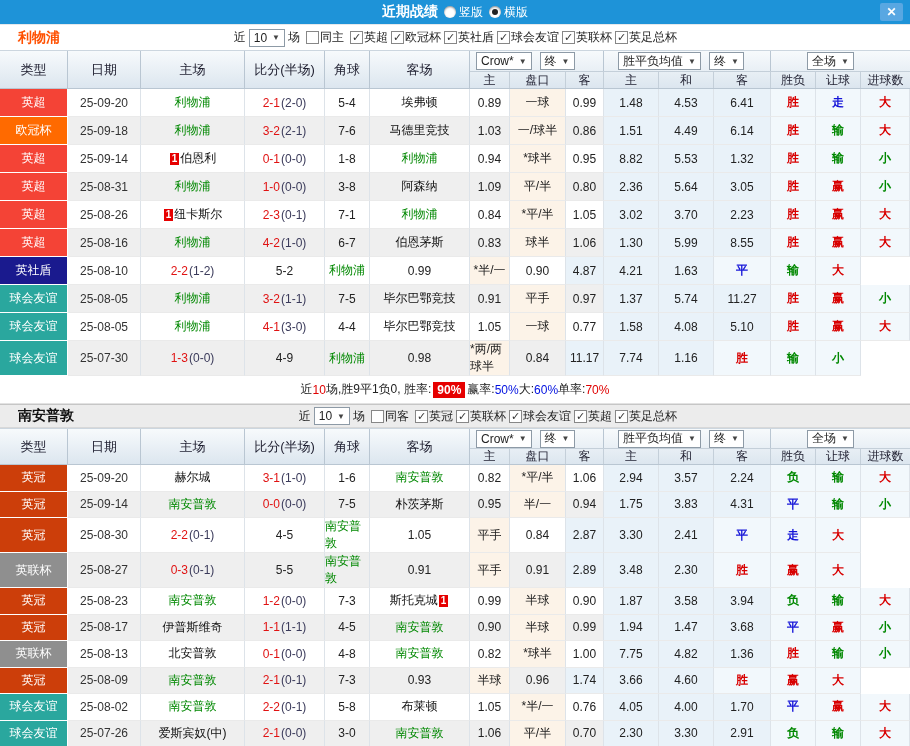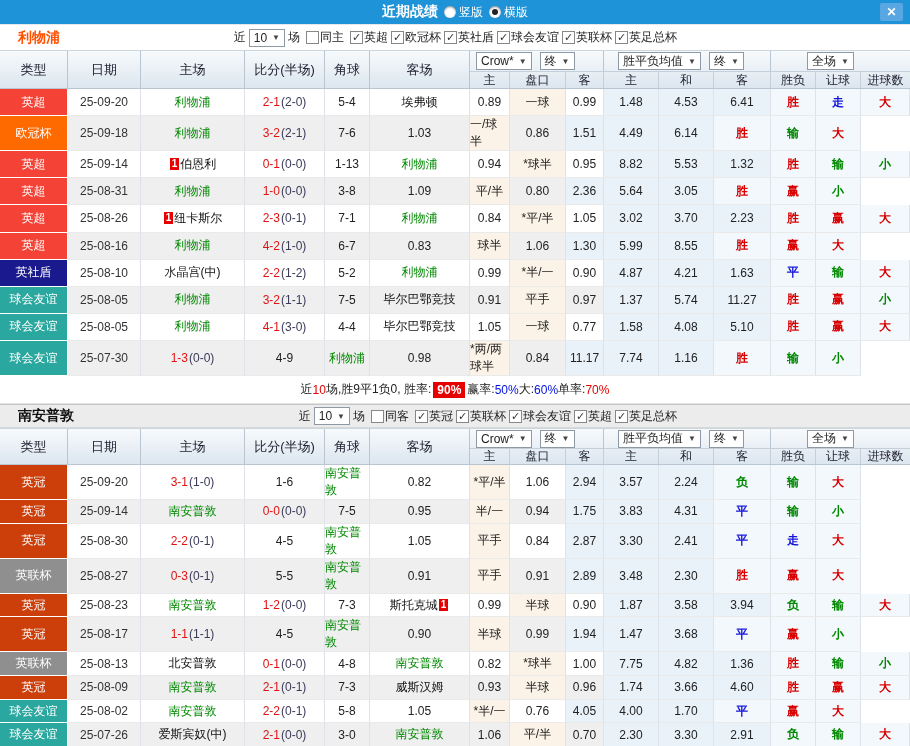--- a/index.html
+++ b/index.html
@@ -193,20 +193,23 @@
         <div class="cell badge" style="background: rgb(255, 106, 0);">欧冠杯</div>
         <div class="cell date">25-09-18</div>
         <div class="cell">
           <span class="tname focus">利物浦</span>
         </div>
         <div class="cell">
           <span class="sc">3-2</span>
           <span class="half">(2-1)</span>
         </div>
         <div class="cell">7-6</div>
+        <div class="cell">
+          <span class="tname">马德里竞技</span>
+        </div>
         <div class="cell">1.03</div>
         <div class="cell hcap">一/球半</div>
         <div class="cell">0.86</div>
         <div class="cell mean">1.51</div>
         <div class="cell mean">4.49</div>
         <div class="cell mean">6.14</div>
         <div class="cell res" style="color: rgb(216, 0, 0);">胜</div>
         <div class="cell res" style="color: rgb(0, 136, 0);">输</div>
         <div class="cell res" style="color: rgb(216, 0, 0);">大</div>
       </div>
@@ -214,21 +217,21 @@
         <div class="cell badge" style="background: rgb(244, 67, 54);">英超</div>
         <div class="cell date">25-09-14</div>
         <div class="cell">
           <span class="num-badge">1</span>
           <span class="tname">伯恩利</span>
         </div>
         <div class="cell">
           <span class="sc">0-1</span>
           <span class="half">(0-0)</span>
         </div>
-        <div class="cell">1-13</div>
+        <div class="cell">1-8</div>
         <div class="cell">
           <span class="tname focus">利物浦</span>
         </div>
         <div class="cell">0.94</div>
         <div class="cell hcap">*球半</div>
         <div class="cell">0.95</div>
         <div class="cell mean">8.82</div>
         <div class="cell mean">5.53</div>
         <div class="cell mean">1.32</div>
         <div class="cell res" style="color: rgb(216, 0, 0);">胜</div>
@@ -239,20 +242,23 @@
         <div class="cell badge" style="background: rgb(244, 67, 54);">英超</div>
         <div class="cell date">25-08-31</div>
         <div class="cell">
           <span class="tname focus">利物浦</span>
         </div>
         <div class="cell">
           <span class="sc">1-0</span>
           <span class="half">(0-0)</span>
         </div>
         <div class="cell">3-8</div>
+        <div class="cell">
+          <span class="tname">阿森纳</span>
+        </div>
         <div class="cell">1.09</div>
         <div class="cell hcap">平/半</div>
         <div class="cell">0.80</div>
         <div class="cell mean">2.36</div>
         <div class="cell mean">5.64</div>
         <div class="cell mean">3.05</div>
         <div class="cell res" style="color: rgb(216, 0, 0);">胜</div>
         <div class="cell res" style="color: rgb(216, 0, 0);">赢</div>
         <div class="cell res" style="color: rgb(0, 136, 0);">小</div>
       </div>
@@ -285,36 +291,36 @@
         <div class="cell badge" style="background: rgb(244, 67, 54);">英超</div>
         <div class="cell date">25-08-16</div>
         <div class="cell">
           <span class="tname focus">利物浦</span>
         </div>
         <div class="cell">
           <span class="sc">4-2</span>
           <span class="half">(1-0)</span>
         </div>
         <div class="cell">6-7</div>
+        <div class="cell">
+          <span class="tname">伯恩茅斯</span>
+        </div>
         <div class="cell">0.83</div>
         <div class="cell hcap">球半</div>
         <div class="cell">1.06</div>
         <div class="cell mean">1.30</div>
         <div class="cell mean">5.99</div>
         <div class="cell mean">8.55</div>
         <div class="cell res" style="color: rgb(216, 0, 0);">胜</div>
         <div class="cell res" style="color: rgb(216, 0, 0);">赢</div>
         <div class="cell res" style="color: rgb(216, 0, 0);">大</div>
       </div>
       <div class="grid mrow">
         <div class="cell badge" style="background: rgb(26, 26, 142);">英社盾</div>
         <div class="cell date">25-08-10</div>
-        <div class="cell">
-          <span class="tname">水晶宫(中)</span>
-        </div>
         <div class="cell">
           <span class="sc">2-2</span>
           <span class="half">(1-2)</span>
         </div>
         <div class="cell">5-2</div>
         <div class="cell">
           <span class="tname focus">利物浦</span>
         </div>
         <div class="cell">0.99</div>
         <div class="cell hcap">*半/一</div>
@@ -490,20 +496,23 @@
     <div class="sub" style="grid-column:13">胜负</div>
     <div class="sub" style="grid-column:14">让球</div>
     <div class="sub last" style="grid-column:15">进球数</div>
   </div>
 
   <div class="rows" style="height:282px">
       <div class="grid mrow">
         <div class="cell badge" style="background: rgb(204, 62, 10);">英冠</div>
         <div class="cell date">25-09-20</div>
         <div class="cell">
+          <span class="tname">赫尔城</span>
+        </div>
+        <div class="cell">
           <span class="sc">3-1</span>
           <span class="half">(1-0)</span>
         </div>
         <div class="cell">1-6</div>
         <div class="cell">
           <span class="tname focus">南安普敦</span>
         </div>
         <div class="cell">0.82</div>
         <div class="cell hcap">*平/半</div>
         <div class="cell">1.06</div>
@@ -518,20 +527,23 @@
         <div class="cell badge" style="background: rgb(204, 62, 10);">英冠</div>
         <div class="cell date">25-09-14</div>
         <div class="cell">
           <span class="tname focus">南安普敦</span>
         </div>
         <div class="cell">
           <span class="sc">0-0</span>
           <span class="half">(0-0)</span>
         </div>
         <div class="cell">7-5</div>
+        <div class="cell">
+          <span class="tname">朴茨茅斯</span>
+        </div>
         <div class="cell">0.95</div>
         <div class="cell hcap">半/一</div>
         <div class="cell">0.94</div>
         <div class="cell mean">1.75</div>
         <div class="cell mean">3.83</div>
         <div class="cell mean">4.31</div>
         <div class="cell res" style="color: rgb(20, 20, 216);">平</div>
         <div class="cell res" style="color: rgb(0, 136, 0);">输</div>
         <div class="cell res" style="color: rgb(0, 136, 0);">小</div>
       </div>
@@ -599,20 +611,23 @@
         <div class="cell mean">3.58</div>
         <div class="cell mean">3.94</div>
         <div class="cell res" style="color: rgb(0, 136, 0);">负</div>
         <div class="cell res" style="color: rgb(0, 136, 0);">输</div>
         <div class="cell res" style="color: rgb(216, 0, 0);">大</div>
       </div>
       <div class="grid mrow alt">
         <div class="cell badge" style="background: rgb(204, 62, 10);">英冠</div>
         <div class="cell date">25-08-17</div>
         <div class="cell">
+          <span class="tname">伊普斯维奇</span>
+        </div>
+        <div class="cell">
           <span class="sc">1-1</span>
           <span class="half">(1-1)</span>
         </div>
         <div class="cell">4-5</div>
         <div class="cell">
           <span class="tname focus">南安普敦</span>
         </div>
         <div class="cell">0.90</div>
         <div class="cell hcap">半球</div>
         <div class="cell">0.99</div>
@@ -651,23 +666,20 @@
         <div class="cell badge" style="background: rgb(204, 62, 10);">英冠</div>
         <div class="cell date">25-08-09</div>
         <div class="cell">
           <span class="tname focus">南安普敦</span>
         </div>
         <div class="cell">
           <span class="sc">2-1</span>
           <span class="half">(0-1)</span>
         </div>
         <div class="cell">7-3</div>
-        <div class="cell">
-          <span class="tname">威斯汉姆</span>
-        </div>
         <div class="cell">0.93</div>
         <div class="cell hcap">半球</div>
         <div class="cell">0.96</div>
         <div class="cell mean">1.74</div>
         <div class="cell mean">3.66</div>
         <div class="cell mean">4.60</div>
         <div class="cell res" style="color: rgb(216, 0, 0);">胜</div>
         <div class="cell res" style="color: rgb(216, 0, 0);">赢</div>
         <div class="cell res" style="color: rgb(216, 0, 0);">大</div>
       </div>
@@ -675,20 +687,23 @@
         <div class="cell badge" style="background: rgb(42, 167, 158);">球会友谊</div>
         <div class="cell date">25-08-02</div>
         <div class="cell">
           <span class="tname focus">南安普敦</span>
         </div>
         <div class="cell">
           <span class="sc">2-2</span>
           <span class="half">(0-1)</span>
         </div>
         <div class="cell">5-8</div>
+        <div class="cell">
+          <span class="tname">布莱顿</span>
+        </div>
         <div class="cell">1.05</div>
         <div class="cell hcap">*半/一</div>
         <div class="cell">0.76</div>
         <div class="cell mean">4.05</div>
         <div class="cell mean">4.00</div>
         <div class="cell mean">1.70</div>
         <div class="cell res" style="color: rgb(20, 20, 216);">平</div>
         <div class="cell res" style="color: rgb(216, 0, 0);">赢</div>
         <div class="cell res" style="color: rgb(216, 0, 0);">大</div>
       </div>

